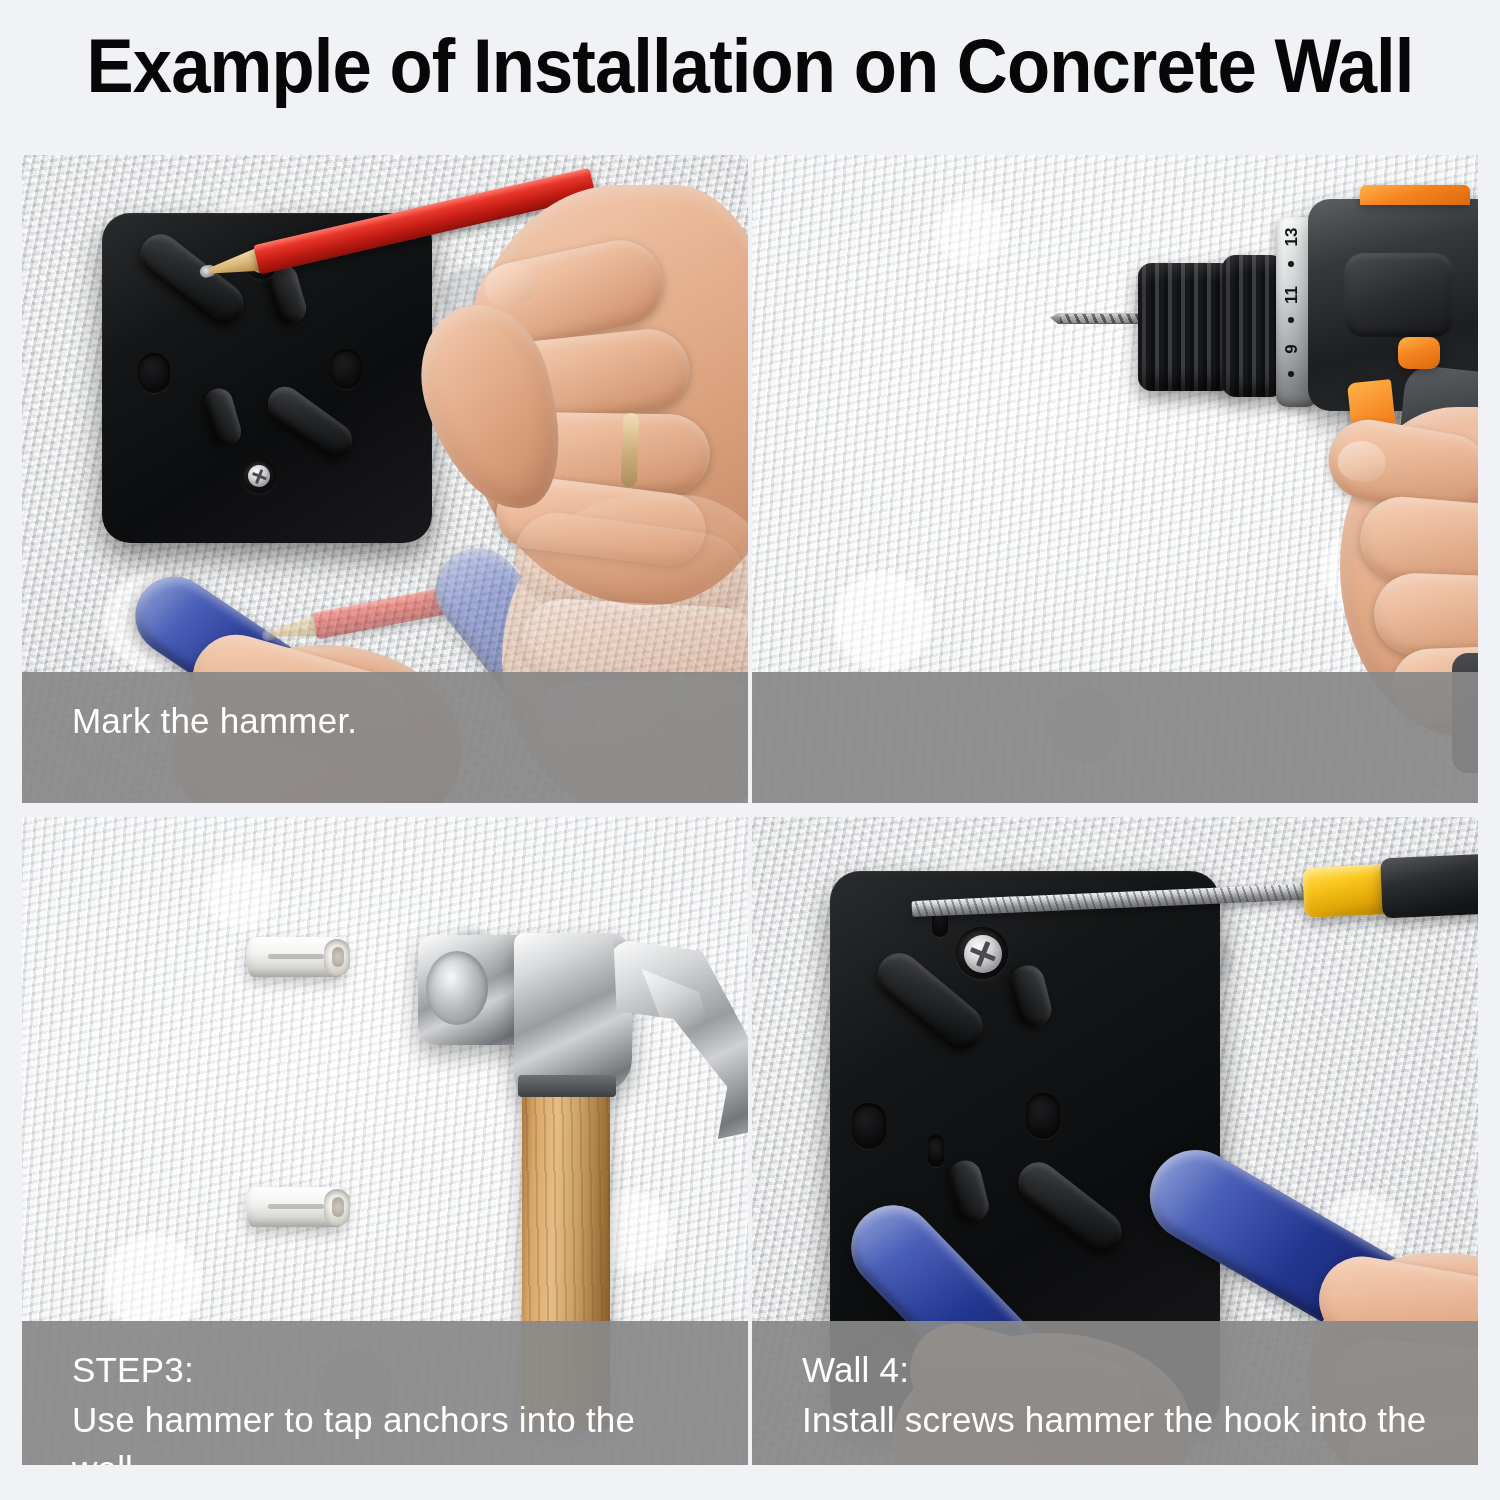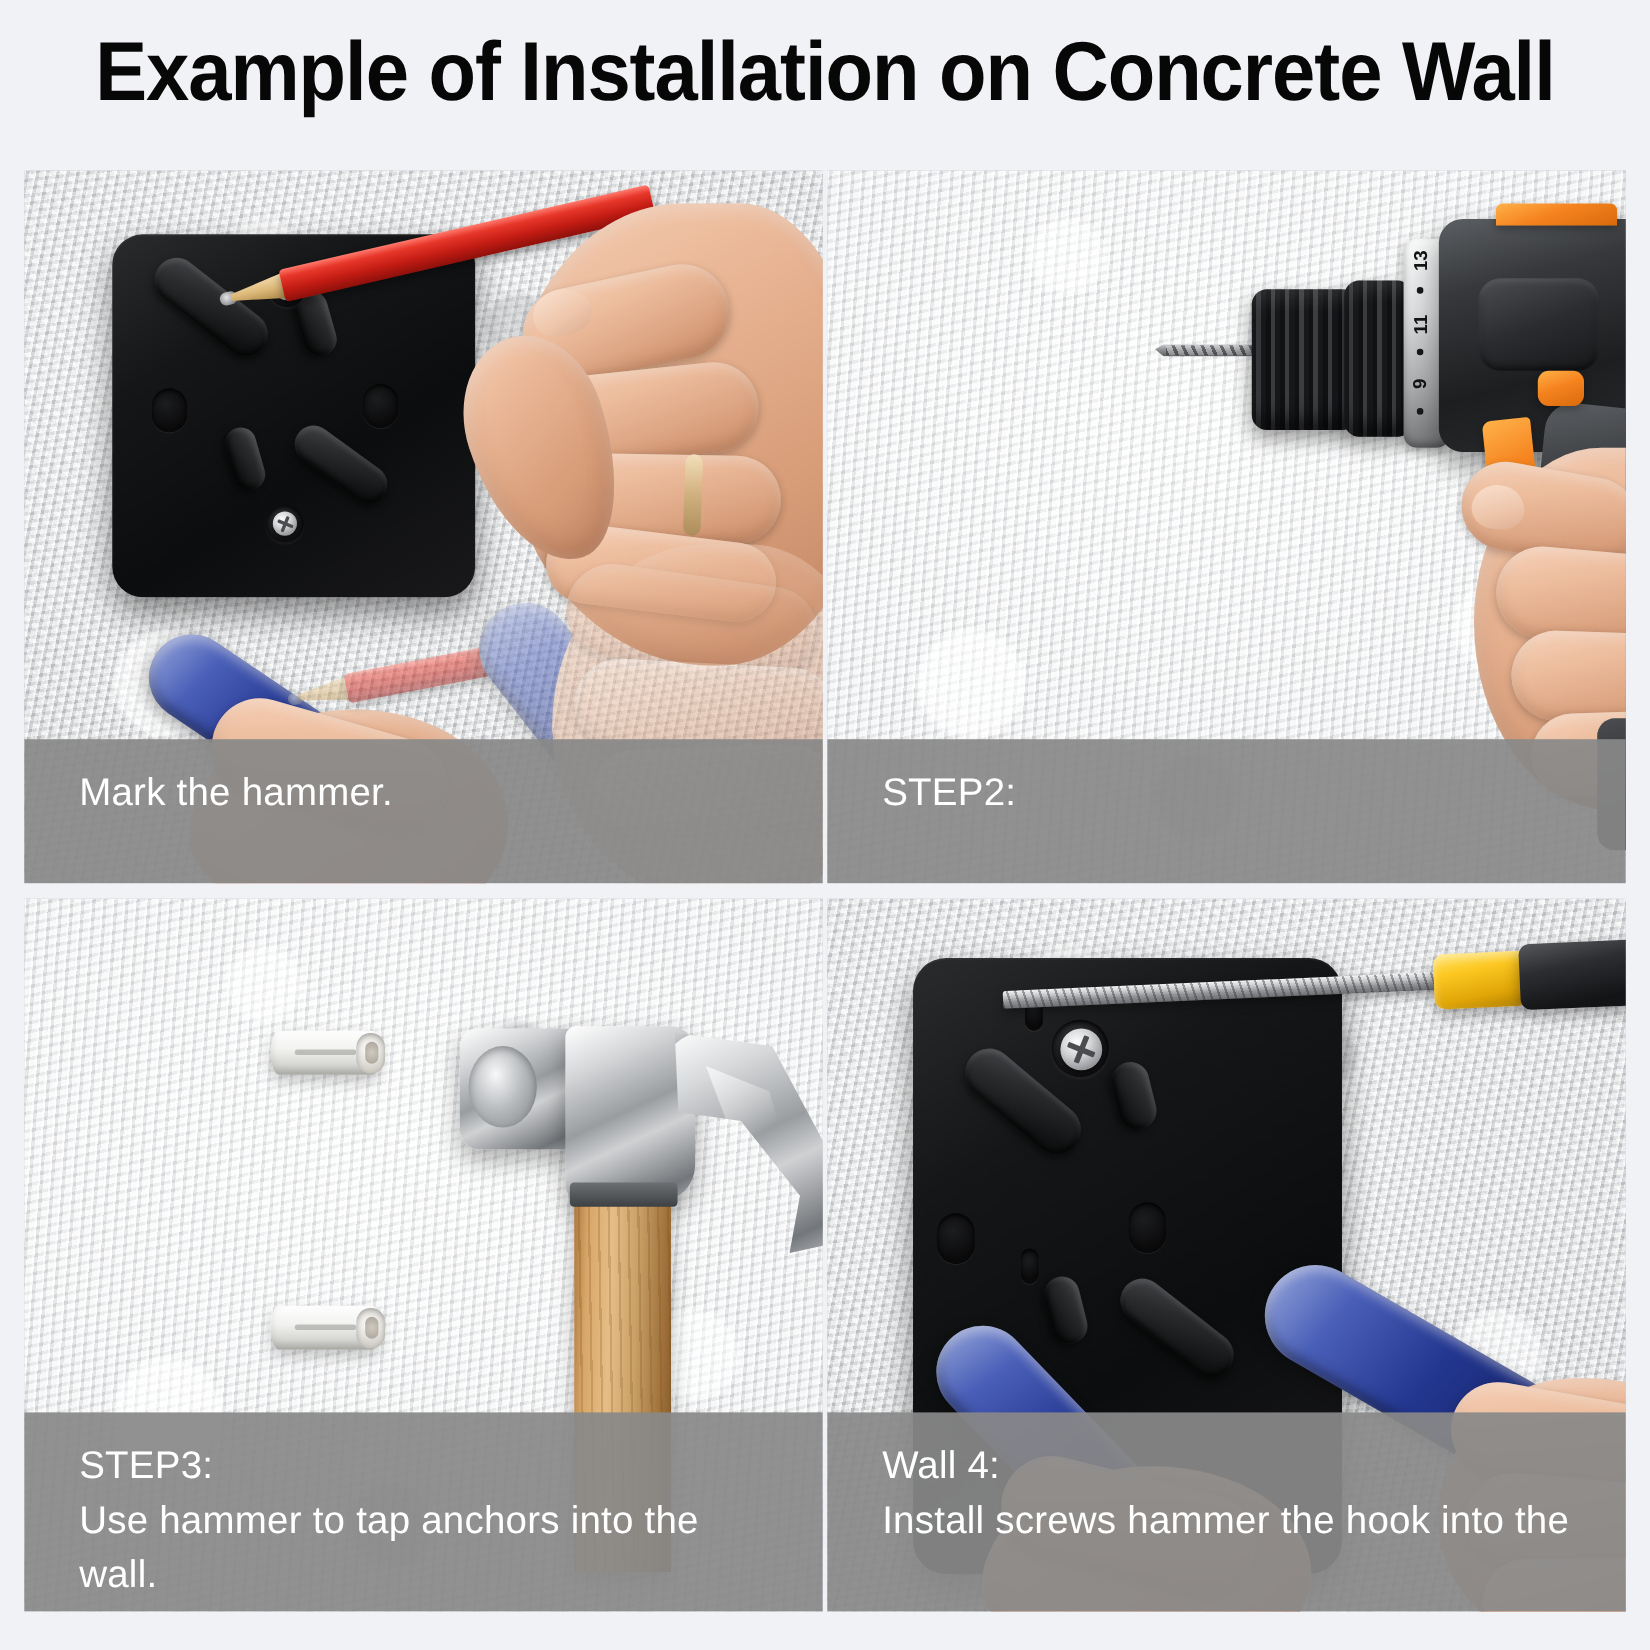--- a/index.html
+++ b/index.html
@@ -59,21 +59,21 @@
     background: rgba(137,137,137,0.93);
     color: #ffffff;
     padding: 26px 0 26px 50px;
     font-size: 35px;
     line-height: 1.42;
     letter-spacing: 0.2px;
     z-index: 40;
   }
   .caption .cap-line { display: block; white-space: pre; }
   .panel-r1 .caption { height: 131px; padding-top: 24px; }
-  .panel-r2 .caption { height: 181px; padding-top: 24px; }
+  .panel-r2 .caption { height: 144px; padding-top: 24px; }
 
   
   .wall {
     position: absolute; inset: 0;
     background:
       repeating-linear-gradient(101deg, rgba(255,255,255,0.55) 0 2px, rgba(150,152,155,0.18) 2px 5px, rgba(255,255,255,0.3) 5px 9px),
       repeating-linear-gradient(-7deg, rgba(120,122,126,0.13) 0 3px, rgba(255,255,255,0.34) 3px 7px),
       repeating-linear-gradient(43deg, rgba(255,255,255,0.22) 0 4px, rgba(130,133,137,0.10) 4px 11px),
       radial-gradient(ellipse 120% 90% at 38% 30%, #e8e9ea 0%, #d4d6d8 55%, #bdc0c3 100%);
     filter: contrast(1.04);
@@ -390,21 +390,20 @@
         <div class="finger" style="left:576px; top:272px; width:162px; height:80px; transform:rotate(10deg);"></div>
         <div class="nail" style="left:586px; top:286px; width:48px; height:40px; transform:rotate(6deg);"></div>
         <div class="finger" style="left:608px; top:346px; width:180px; height:84px; transform:rotate(5deg);"></div>
         <div class="finger" style="left:622px; top:420px; width:180px; height:82px; transform:rotate(2deg);"></div>
         <div class="finger" style="left:640px; top:492px; width:170px; height:76px; transform:rotate(-2deg);"></div>
         <div style="position:absolute; left:700px; top:498px; width:150px; height:120px; border-radius:16px;
                     background:linear-gradient(165deg,#4b4d50 0%, #232527 55%, #141517 100%);"></div>
       </div>
 
       <div class="caption">
-        <span class="cap-line">STEP2:</span>
       </div>
     </div>
 
     <div class="step-panel panel-r2">
       <div class="photo">
         <div class="wall bright"></div>
 
         <div style="position:absolute; left:224px; top:118px; width:104px; height:46px;">
           <div class="anchor" style="left:0; top:2px; width:100px; height:40px;"></div>
           <div class="anchor-slot" style="left:22px; top:19px; width:56px; height:5px;"></div>

